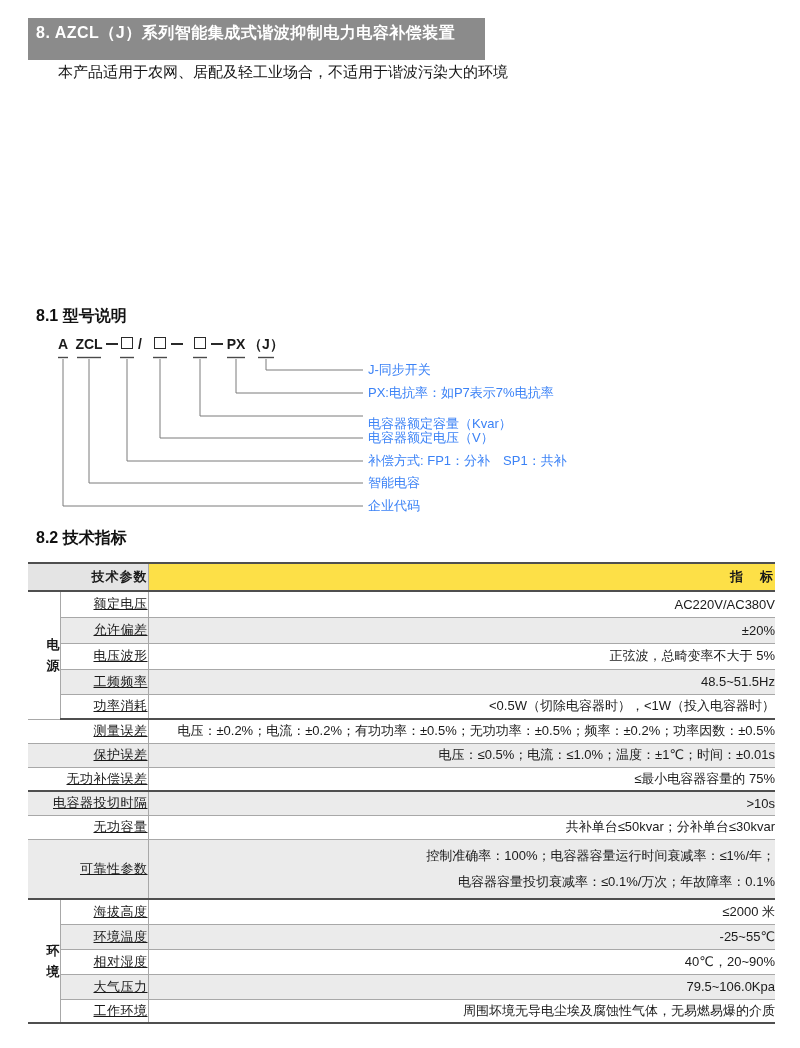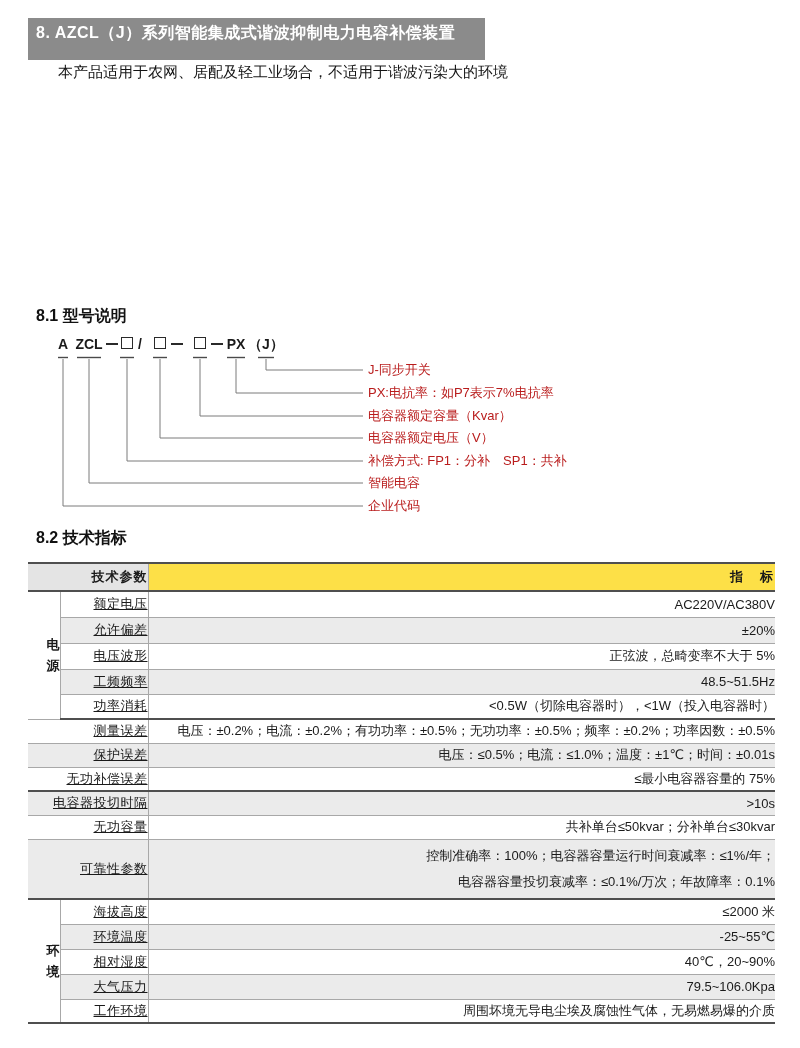--- a/index.html
+++ b/index.html
@@ -39,21 +39,21 @@
   }
   .code-box{
     position:absolute;top:7px;width:12px;height:12px;transform:translateX(-50%);
     border:1.5px solid #2a2a2a;background:#fff;box-sizing:border-box;
   }
   .code-dash{
     position:absolute;top:13px;width:12px;height:2px;transform:translateX(-50%);
     background:#2a2a2a;
   }
   .diag-label{
-    position:absolute;left:368px;font-size:13px;line-height:16px;color:#b91c1c;
+    position:absolute;left:368px;font-size:13px;line-height:16px;color:#3b82f6;
     white-space:nowrap;transform:translateY(-8px);
   }
 
   
   .spec-wrap{position:absolute;left:28px;top:562px;width:747px;}
   table.spec{
     width:747px;border-collapse:collapse;table-layout:fixed;
     border-top:2px solid #4f4f4f;border-bottom:2px solid #4f4f4f;
     font-size:13px;color:#1a1a1a;
   }
@@ -110,21 +110,21 @@
         <span class="code-box" style="left: 160px;"></span>
         <span class="code-dash" style="left: 177px;"></span>
         <span class="code-box" style="left: 200px;"></span>
         <span class="code-dash" style="left: 217px;"></span>
         <span class="code-part" style="left: 236px;">PX</span>
         <span class="code-part" style="left: 266px;">（J）</span>
       </div>
     <div id="diagram-labels">
         <div class="diag-label" style="top: 40px;">J-同步开关</div>
         <div class="diag-label" style="top: 63px;">PX:电抗率：如P7表示7%电抗率</div>
-        <div class="diag-label" style="top: 86px;">电容器额定容量（Kvar）</div>
+        <div class="diag-label" style="top: 94px;">电容器额定容量（Kvar）</div>
         <div class="diag-label" style="top: 108px;">电容器额定电压（V）</div>
         <div class="diag-label" style="top: 131px;">补偿方式: FP1：分补　SP1：共补</div>
         <div class="diag-label" style="top: 153px;">智能电容</div>
         <div class="diag-label" style="top: 176px;">企业代码</div>
       </div>
   </div>
 
   <div class="sec-heading" id="sec-82">8.2 技术指标</div>
 
   <div class="spec-wrap">

